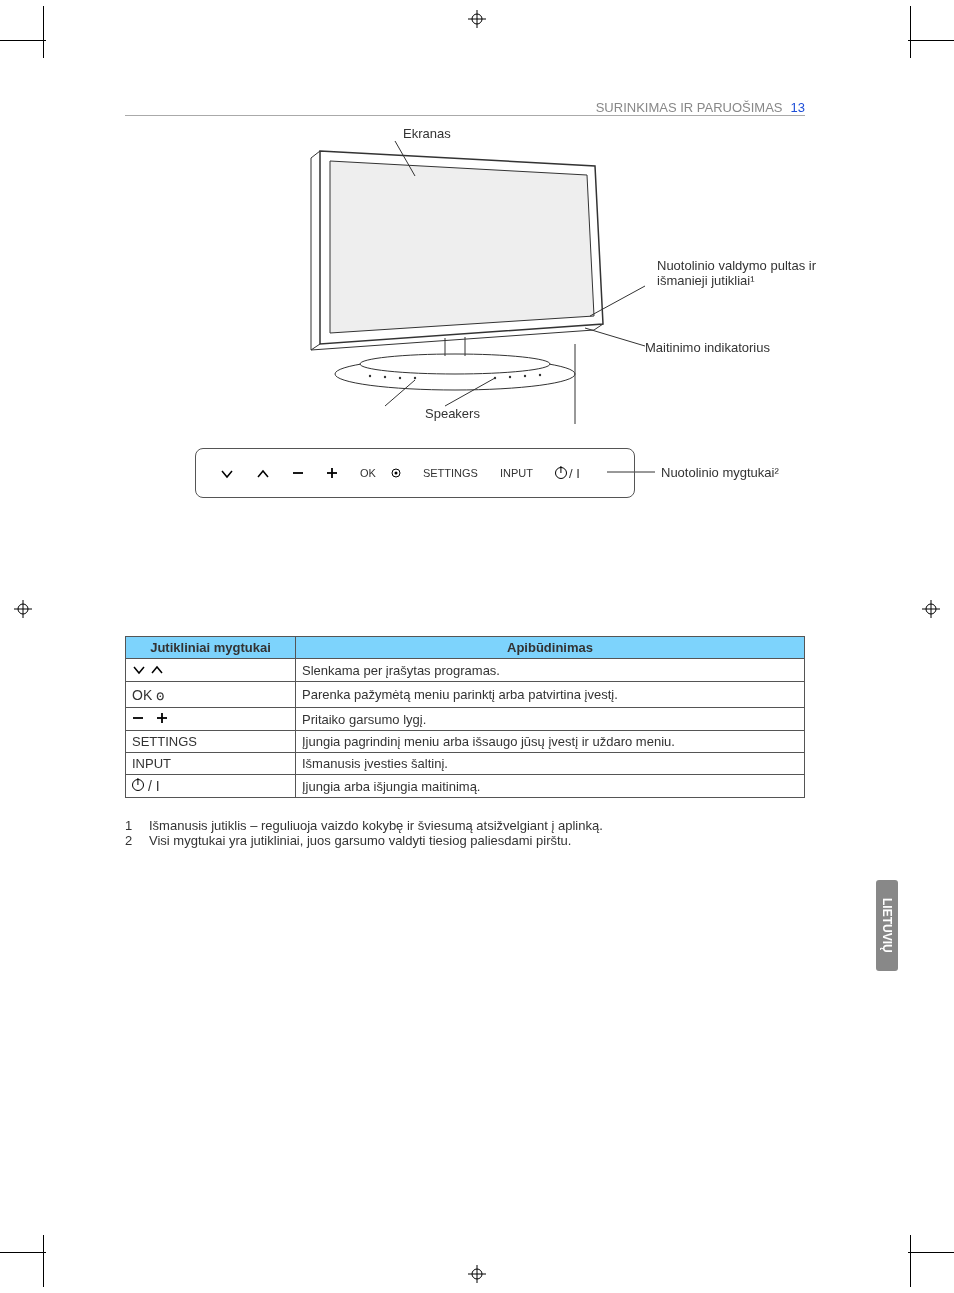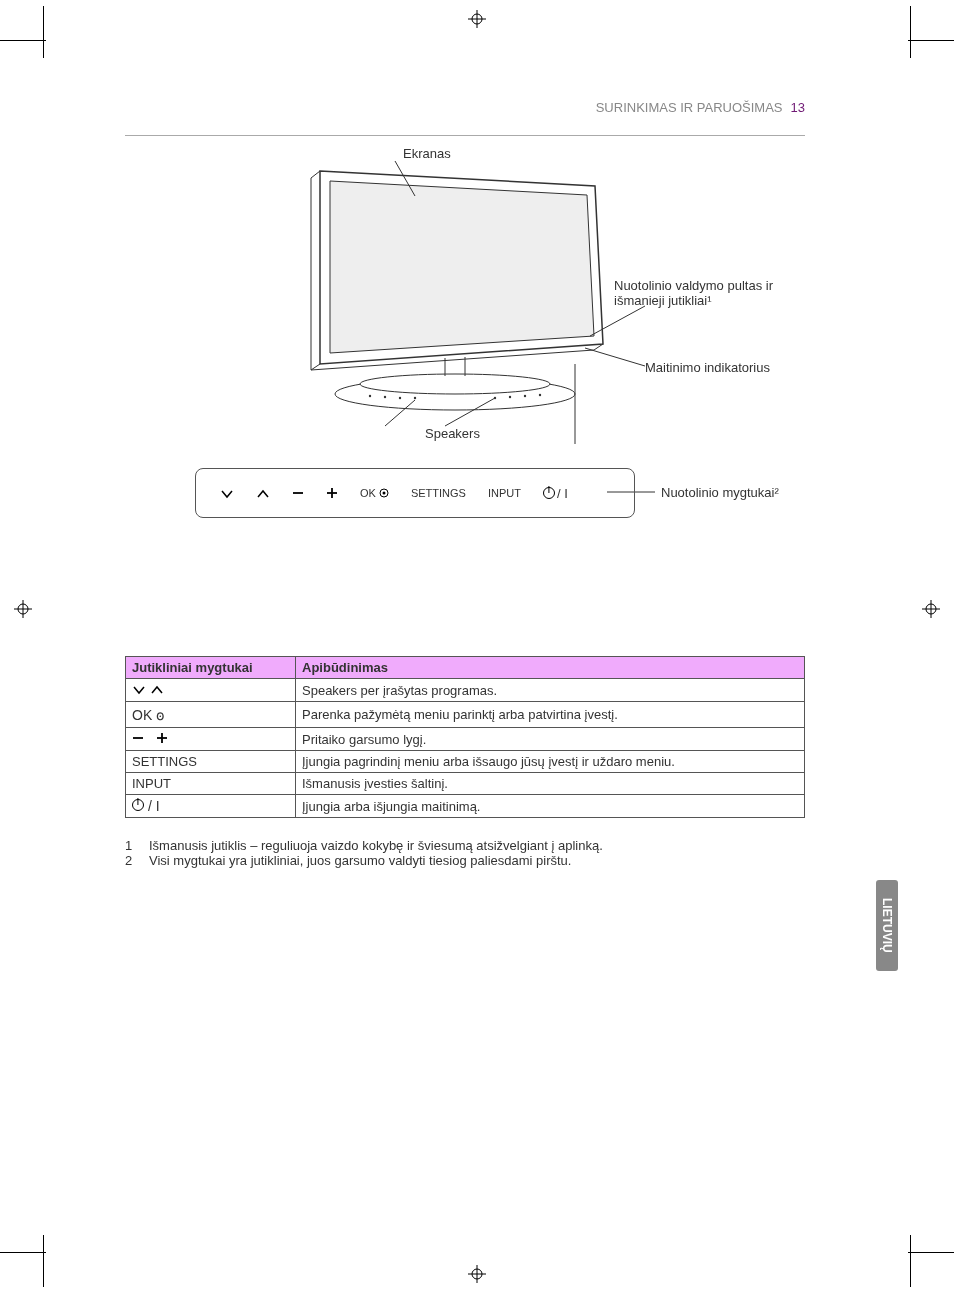--- a/index.html
+++ b/index.html
@@ -31,59 +31,59 @@
   .reg-right { top: 600px; right: 14px; }
 
   .page {
     position: absolute;
     top: 100px; left: 125px;
     width: 680px;
   }
   .header-line {
     display: flex; justify-content: flex-end; align-items: flex-start;
     font-size: 13px; color: #888;
-    border-bottom: 1px solid #aaa; padding-bottom: 20px;
-  }
-  .header-line .pg { color: #701a75; margin-left: 8px; }
+    border-bottom: 1px solid #aaa; padding-bottom: 0;
+  }
+  .header-line .pg { color: #1d4ed8; margin-left: 8px; }
   h1 {
     font-size: 22px; font-weight: bold; color: #222;
     margin-top: 60px; margin-bottom: 40px;
   }
   .diagram-area {
     position: relative;
     width: 680px; height: 410px;
     margin-bottom: 110px;
   }
   .label { position: absolute; font-size: 13px; color: #333; }
   .button-bar {
     position: absolute;
     left: 70px; top: 332px;
     width: 440px; height: 50px;
     border: 1px solid #555; border-radius: 8px;
     display: flex; align-items: center; justify-content: flex-start;
     gap: 22px; padding-left: 24px;
     font-size: 11px;
   }
   .button-bar .sym { font-size: 15px; font-weight: bold; }
-  .button-bar .ok { font-size: 11px; display:inline-flex; align-items:center; gap:3px;}
+  .button-bar .ok { font-size: 11px; display:inline-flex; align-items:center; gap:15px;}
   .button-bar .pwr { display:inline-flex; align-items:center; gap:2px; font-size:13px;}
   .pwr-icon { width:12px; height:12px; border:1.2px solid #000; border-radius:50%; position:relative; display:inline-block; }
   .pwr-icon::after { content:""; position:absolute; top:-2px; left:50%; transform:translateX(-50%); width:1.2px; height:7px; background:#000; }
 
   table {
     width: 100%; border-collapse: collapse;
     font-size: 13px;
   }
   th, td {
     border: 1px solid #555;
     padding: 3px 6px;
     text-align: left;
     vertical-align: middle;
   }
-  th { background: #f0abfc; font-weight: bold; }
+  th { background: #7dd3fc; text-align: center; font-weight: bold; }
   th.col1 { width: 170px; }
   .icon-cell { font-size: 14px; }
   .footnotes { margin-top: 20px; font-size: 13px; }
   .footnotes div { display:flex; }
   .footnotes .num { width: 24px; }
 
   .side-tab {
     position: absolute;
     right: 56px; top: 880px;
     background: #888; color: #fff;
@@ -174,21 +174,21 @@
       <line x1="520" y1="230" x2="460" y2="212" stroke="#333"></line>
       <line x1="260" y1="290" x2="290" y2="264" stroke="#333"></line>
       <line x1="320" y1="290" x2="370" y2="262" stroke="#333"></line>
       <line x1="530" y1="356" x2="482" y2="356" stroke="#333"></line>
 
       <line x1="450" y1="228" x2="450" y2="272" stroke="#333"></line>
       <line x1="450" y1="272" x2="450" y2="308" stroke="#333"></line>
     </svg>
 
     <div class="label" style="left:278px; top:10px">Ekranas</div>
-    <div class="label" style="left:489px; top:142px; width:160px">Nuotolinio valdymo pultas ir išmanieji jutikliai¹</div>
+    <div class="label" style="left:532px; top:142px; width:160px">Nuotolinio valdymo pultas ir išmanieji jutikliai¹</div>
     <div class="label" style="left:520px; top:224px">Maitinimo indikatorius</div>
     <div class="label" style="left:300px; top:290px">Speakers</div>
     <div class="label" style="left:536px; top:349px">Nuotolinio mygtukai²</div>
 
     <div class="button-bar">
       <span class="sym">
         <svg width="14" height="10">
             <polyline points="2,2 7,8 12,2" fill="none" stroke="#000" stroke-width="1.5"></polyline>
           </svg>
       </span>
@@ -234,21 +234,21 @@
     <tbody>
       <tr>
         <td class="icon-cell">
           <svg width="14" height="10">
               <polyline points="2,2 7,8 12,2" fill="none" stroke="#000" stroke-width="1.5"></polyline>
             </svg>
           <svg width="14" height="10">
               <polyline points="2,8 7,2 12,8" fill="none" stroke="#000" stroke-width="1.5"></polyline>
             </svg>
         </td>
-        <td>Speakers per įrašytas programas.</td>
+        <td>Slenkama per įrašytas programas.</td>
       </tr>
       <tr>
         <td class="icon-cell">OK ꙩ</td>
         <td>Parenka pažymėtą meniu parinktį arba patvirtina įvestį.</td>
       </tr>
       <tr>
         <td class="icon-cell">
           <svg width="12" height="12">
               <line x1="1" y1="6" x2="11" y2="6" stroke="#000" stroke-width="1.8"></line>
             </svg>

